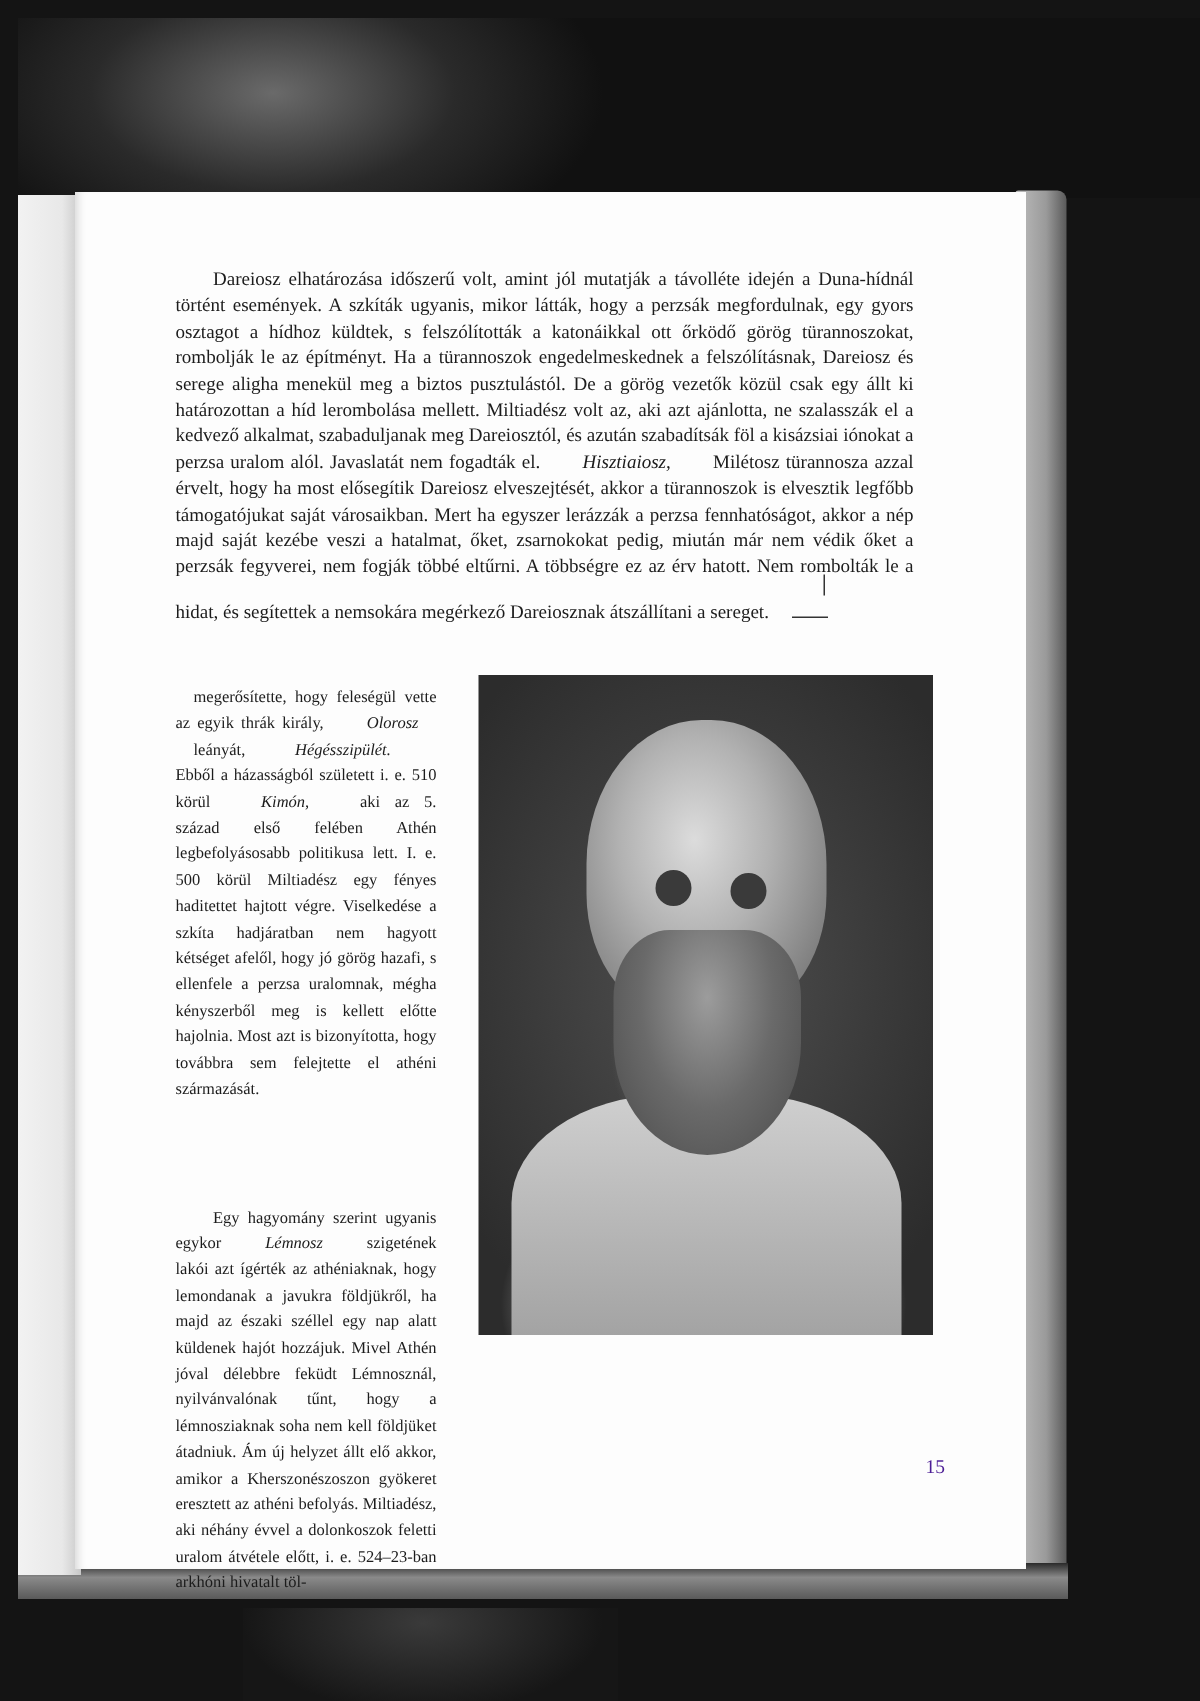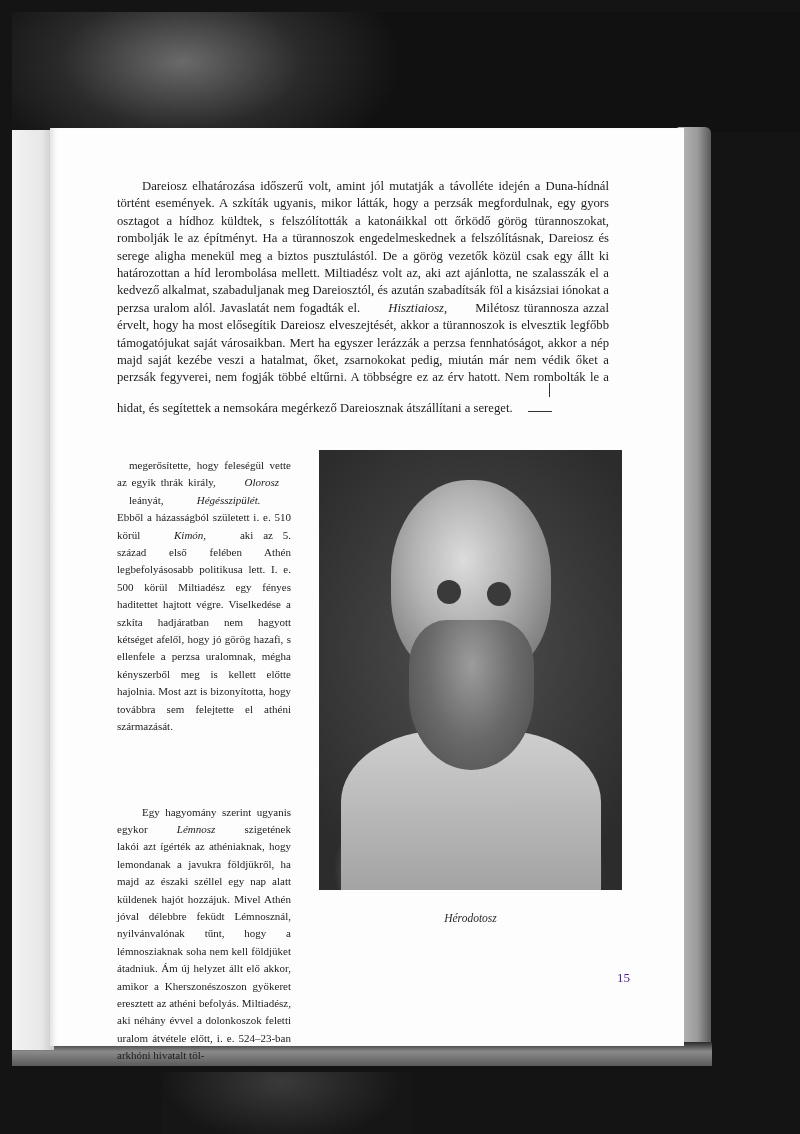--- a/index.html
+++ b/index.html
@@ -116,16 +116,15 @@
     </p>
   </div>
 
   <div class="photo">
     <div class="bust-chest"></div>
     <div class="bust-head"></div>
     <div class="bust-beard"></div>
     <div class="eye l"></div>
     <div class="eye r"></div>
   </div>
-  <div class="caption">Hérodotosz</div>
 
   <div class="page-number">15</div>
 </div>
 
 </body></html>

